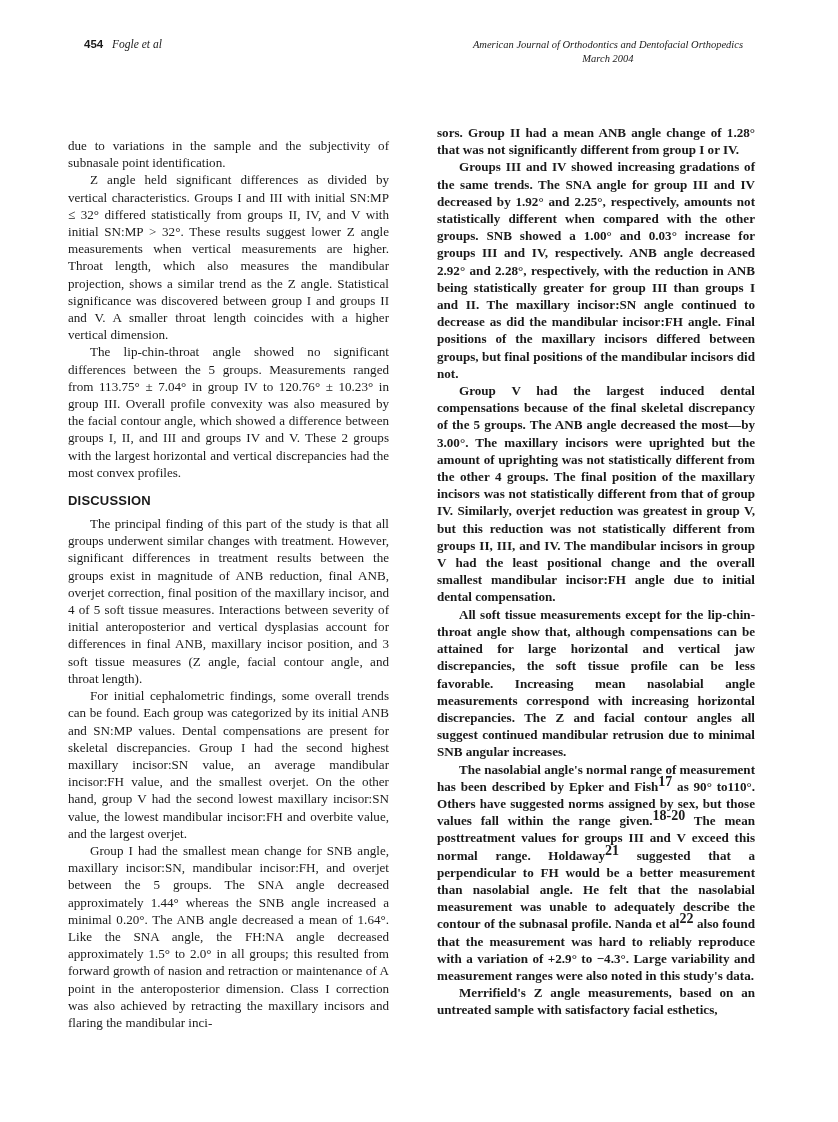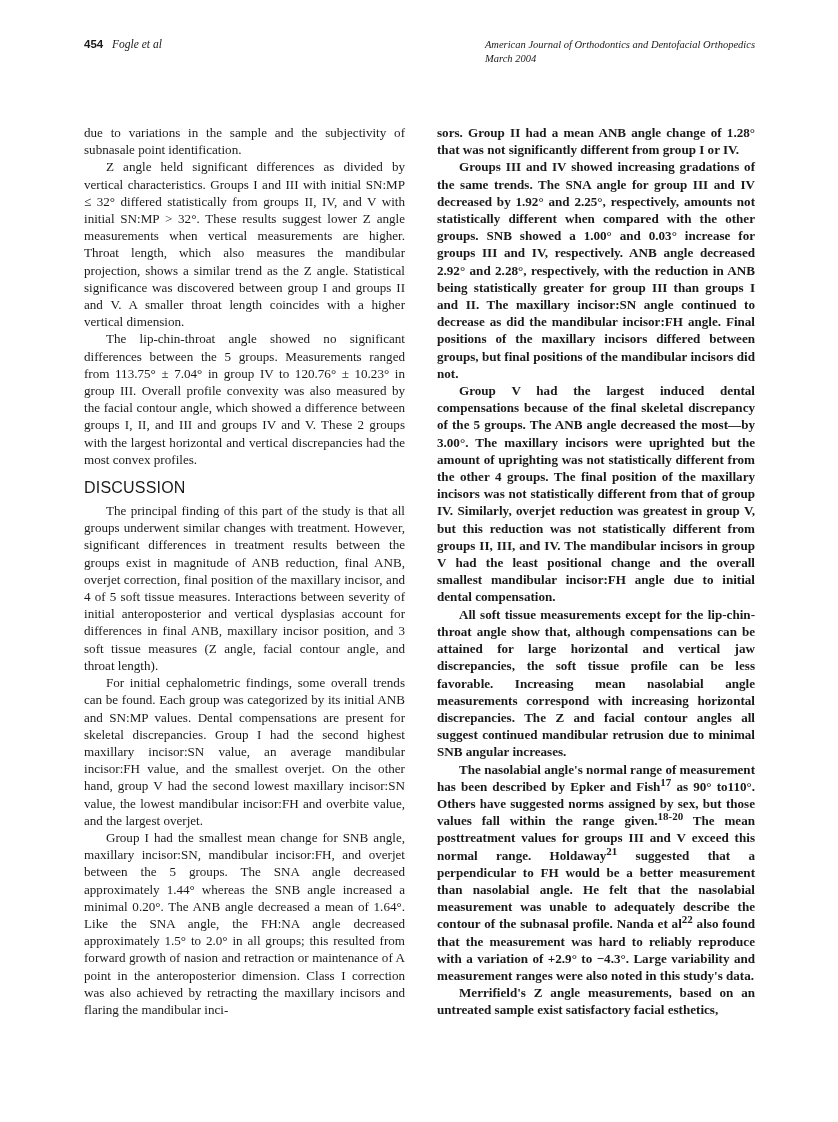--- a/index.html
+++ b/index.html
@@ -2,28 +2,28 @@
 <html><head>
 <meta charset="utf-8">
 <style>
   html, body { margin: 0; padding: 0; background: #ffffff; }
   body { width: 838px; height: 1122px; position: relative; overflow: hidden; color: #1a1a1a; }
   .page { position: absolute; left: 0; top: 0; width: 838px; height: 1122px; }
   .running-head { position: absolute; top: 38px; left: 84px; width: 671px; height: 40px; font-family: "Liberation Serif", serif; }
   .rh-left { position: absolute; left: 0; top: 0; font-size: 11.5px; }
   .rh-pagenum { font-family: "Liberation Sans", sans-serif; font-weight: bold; font-size: 11.5px; margin-right: 6px; }
   .rh-authors { font-style: italic; }
-  .rh-right { position: absolute; right: 0; top: 0; text-align: left; font-style: italic; font-size: 10.5px; line-height: 14px; }
+  .rh-right { position: absolute; right: 12px; top: 0; text-align: center; font-style: italic; font-size: 10.5px; line-height: 14px; }
   .col { position: absolute; top: 124px; font-family: "Liberation Serif", serif; font-size: 13.1px; line-height: 17.2px; text-align: justify; }
-  .col-left { left: 84px; width: 321px; }
+  .col-left { left: 68px; width: 321px; margin-top: 13px; }
   .col-right { left: 437px; width: 318px; font-weight: bold; }
   .col p { margin: 0; text-indent: 0; }
   .col p.indent { text-indent: 22px; }
-  .col h2 { font-family: "Liberation Sans", sans-serif; font-weight: normal; font-size: 16px; margin: 11px 0 6px 0; letter-spacing: 0.2px; line-height: 17px; }
-  sup { font-size: 11px; line-height: 0; vertical-align: 5px; }
+  .col h2 { font-family: "Liberation Sans", sans-serif; font-weight: bold; font-size: 13px; margin: 11px 0 6px 0; letter-spacing: 0.2px; line-height: 17px; }
+  sup { font-size: 14px; line-height: 0; vertical-align: 5px; }
 </style>
 </head>
 <body>
 
 <div class="page">
 
   <div class="running-head">
     <div class="rh-left">
       <span class="rh-pagenum">454</span>
       <span class="rh-authors">Fogle et al</span>
@@ -43,16 +43,16 @@
     <p class="indent">For initial cephalometric findings, some overall trends can be found. Each group was categorized by its initial ANB and SN:MP values. Dental compensations are present for skeletal discrepancies. Group I had the second highest maxillary incisor:SN value, an average mandibular incisor:FH value, and the smallest overjet. On the other hand, group V had the second lowest maxillary incisor:SN value, the lowest mandibular incisor:FH and overbite value, and the largest overjet.</p>
     <p class="indent">Group I had the smallest mean change for SNB angle, maxillary incisor:SN, mandibular incisor:FH, and overjet between the 5 groups. The SNA angle decreased approximately 1.44° whereas the SNB angle increased a minimal 0.20°. The ANB angle decreased a mean of 1.64°. Like the SNA angle, the FH:NA angle decreased approximately 1.5° to 2.0° in all groups; this resulted from forward growth of nasion and retraction or maintenance of A point in the anteroposterior dimension. Class I correction was also achieved by retracting the maxillary incisors and flaring the mandibular inci-</p>
   </div>
 
   <div class="col col-right">
     <p>sors. Group II had a mean ANB angle change of 1.28° that was not significantly different from group I or IV.</p>
     <p class="indent">Groups III and IV showed increasing gradations of the same trends. The SNA angle for group III and IV decreased by 1.92° and 2.25°, respectively, amounts not statistically different when compared with the other groups. SNB showed a 1.00° and 0.03° increase for groups III and IV, respectively. ANB angle decreased 2.92° and 2.28°, respectively, with the reduction in ANB being statistically greater for group III than groups I and II. The maxillary incisor:SN angle continued to decrease as did the mandibular incisor:FH angle. Final positions of the maxillary incisors differed between groups, but final positions of the mandibular incisors did not.</p>
     <p class="indent">Group V had the largest induced dental compensations because of the final skeletal discrepancy of the 5 groups. The ANB angle decreased the most—by 3.00°. The maxillary incisors were uprighted but the amount of uprighting was not statistically different from the other 4 groups. The final position of the maxillary incisors was not statistically different from that of group IV. Similarly, overjet reduction was greatest in group V, but this reduction was not statistically different from groups II, III, and IV. The mandibular incisors in group V had the least positional change and the overall smallest mandibular incisor:FH angle due to initial dental compensation.</p>
     <p class="indent">All soft tissue measurements except for the lip-chin-throat angle show that, although compensations can be attained for large horizontal and vertical jaw discrepancies, the soft tissue profile can be less favorable. Increasing mean nasolabial angle measurements correspond with increasing horizontal discrepancies. The Z and facial contour angles all suggest continued mandibular retrusion due to minimal SNB angular increases.</p>
     <p class="indent"><span>The nasolabial angle's normal range of measurement has been described by Epker and Fish</span><sup>17</sup><span> as 90° to110°. Others have suggested norms assigned by sex, but those values fall within the range given.</span><sup>18-20</sup><span> The mean posttreatment values for groups III and V exceed this normal range. Holdaway</span><sup>21</sup><span> suggested that a perpendicular to FH would be a better measurement than nasolabial angle. He felt that the nasolabial measurement was unable to adequately describe the contour of the subnasal profile. Nanda et al</span><sup>22</sup><span> also found that the measurement was hard to reliably reproduce with a variation of +2.9° to −4.3°. Large variability and measurement ranges were also noted in this study's data.</span></p>
-    <p class="indent">Merrifield's Z angle measurements, based on an untreated sample exist satisfactory facial esthetics,</p>
+    <p class="indent">Merrifield's Z angle measurements, based on an untreated sample with satisfactory facial esthetics,</p>
   </div>
 
 </div>
 
 </body></html>

